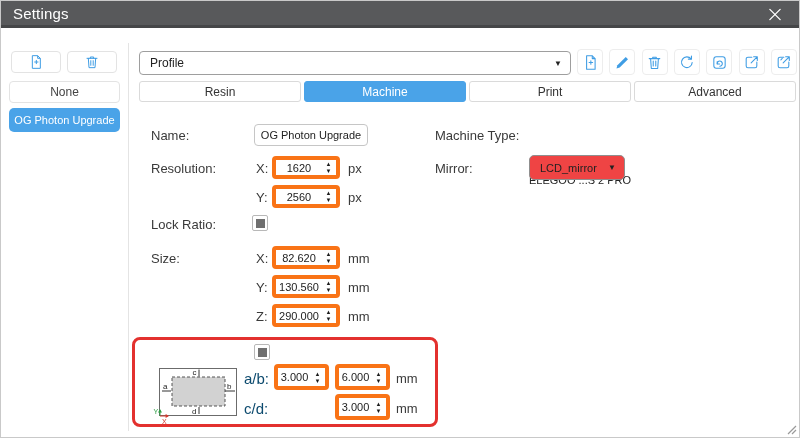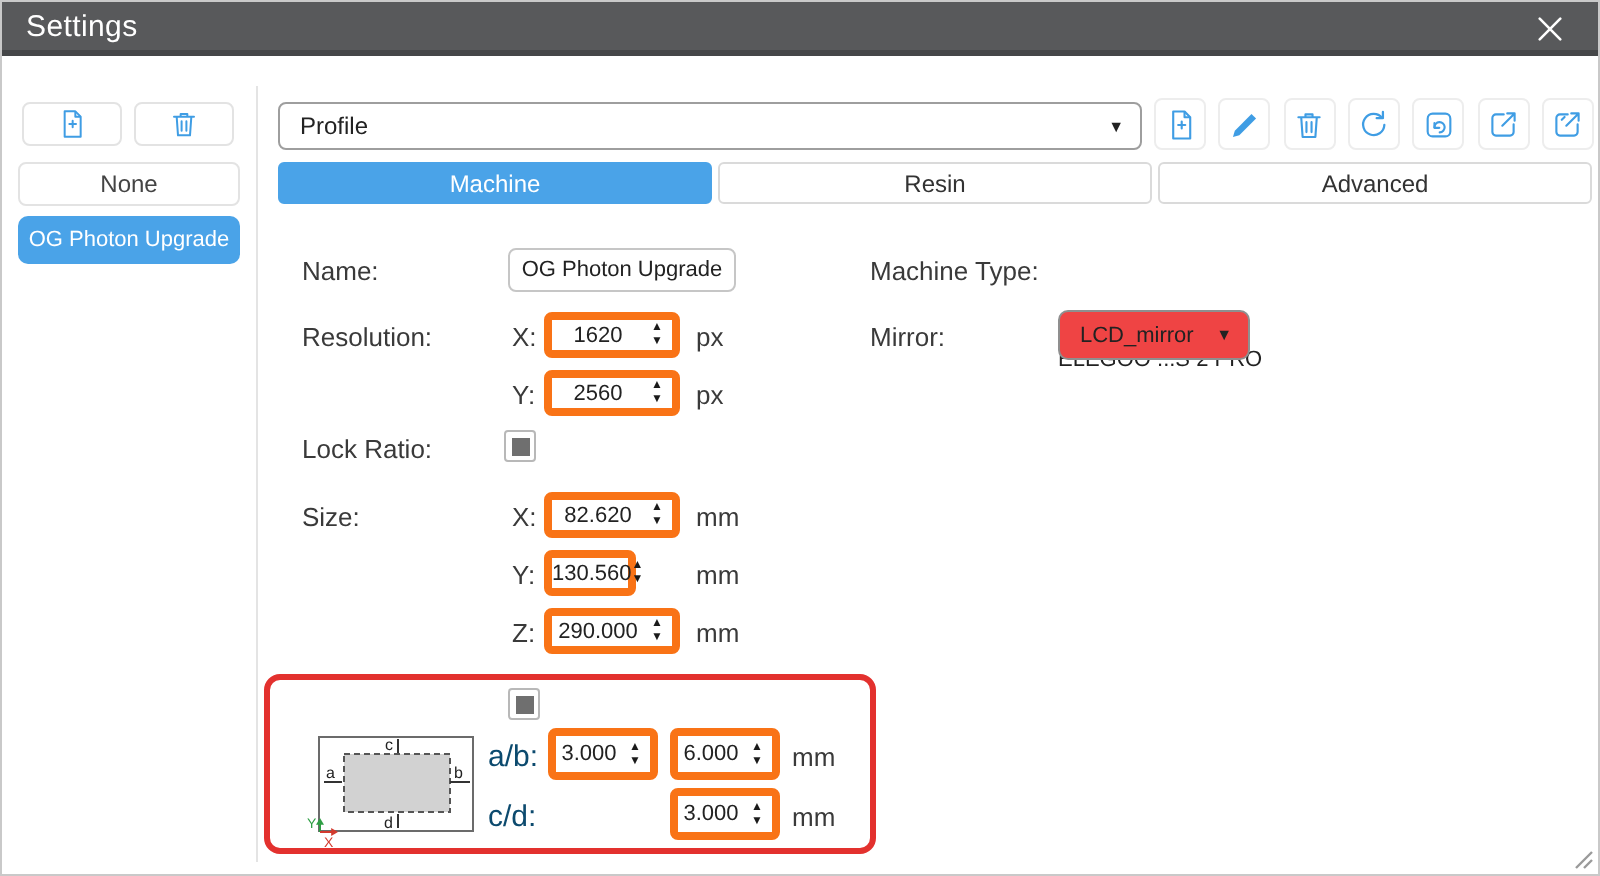--- a/index.html
+++ b/index.html
@@ -136,25 +136,28 @@
     </button>
     <button class="icon-btn">
       <svg width="17" height="17" viewBox="0 0 24 24">
         <path d="M12.5 4.5H7A2.5 2.5 0 0 0 4.5 7v10A2.5 2.5 0 0 0 7 19.5h10a2.5 2.5 0 0 0 2.5-2.5v-5.5" fill="none" stroke="#3f9de4" stroke-width="1.5" stroke-linecap="round"></path>
         <path d="M11.5 12.5L20 4M15 3.8h5.2V9M8.3 8.3l2-2" fill="none" stroke="#3f9de4" stroke-width="1.5" stroke-linecap="round" stroke-linejoin="round"></path>
       </svg>
     </button>
   </div>
 
   <div class="tabs">
+    <div class="tab">
+        <span>Resin</span>
+      </div>
     <div class="tab active">
         <span>Machine</span>
       </div>
     <div class="tab">
-        <span>Resin</span>
+        <span>Print</span>
       </div>
     <div class="tab">
         <span>Advanced</span>
       </div>
   </div>
 
   <span class="lbl" style="left:150px;top:127px;">Name:</span>
   <div class="text-input" style="left:253px;top:123px;width:114px;height:22px;">
     <span>OG Photon Upgrade</span>
   </div>
@@ -198,21 +201,21 @@
   <div class="spin" style="left:271px;top:245px;width:68px;height:23px;">
     <span class="spin-val">82.620</span>
     <span class="spin-arrows">
         <span>▲</span>
         <span>▼</span>
       </span>
   </div>
   <span class="lbl" style="left:347px;top:250px;">mm</span>
 
   <span class="lbl" style="left:255px;top:279px;">Y:</span>
-  <div class="spin" style="left:271px;top:274px;width:46px;height:23px;justify-content:space-between;">
+  <div class="spin" style="left:271px;top:274px;width:68px;height:23px;justify-content:space-between;">
     <span class="spin-val">130.560</span>
     <span class="spin-arrows">
         <span>▲</span>
         <span>▼</span>
       </span>
   </div>
   <span class="lbl" style="left:347px;top:279px;">mm</span>
 
   <span class="lbl" style="left:255px;top:308px;">Z:</span>
   <div class="spin" style="left:271px;top:303px;width:68px;height:23px;">

